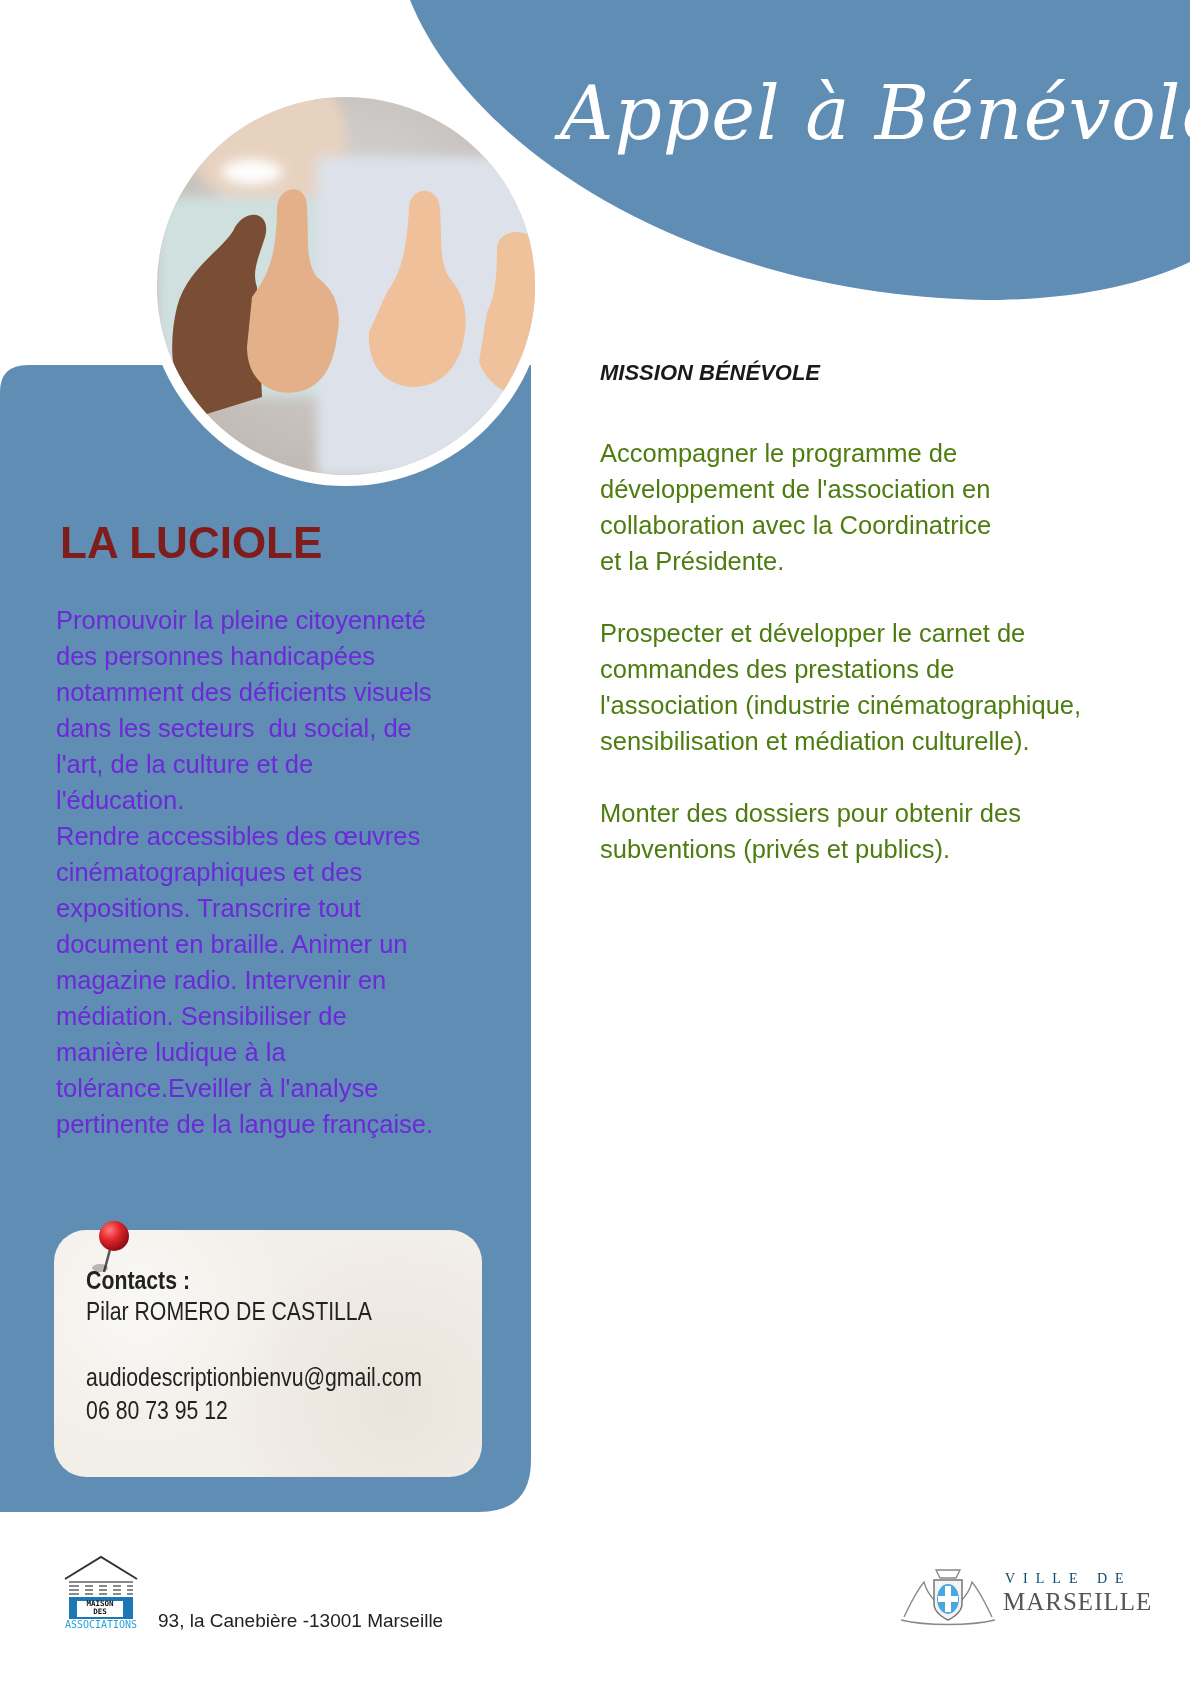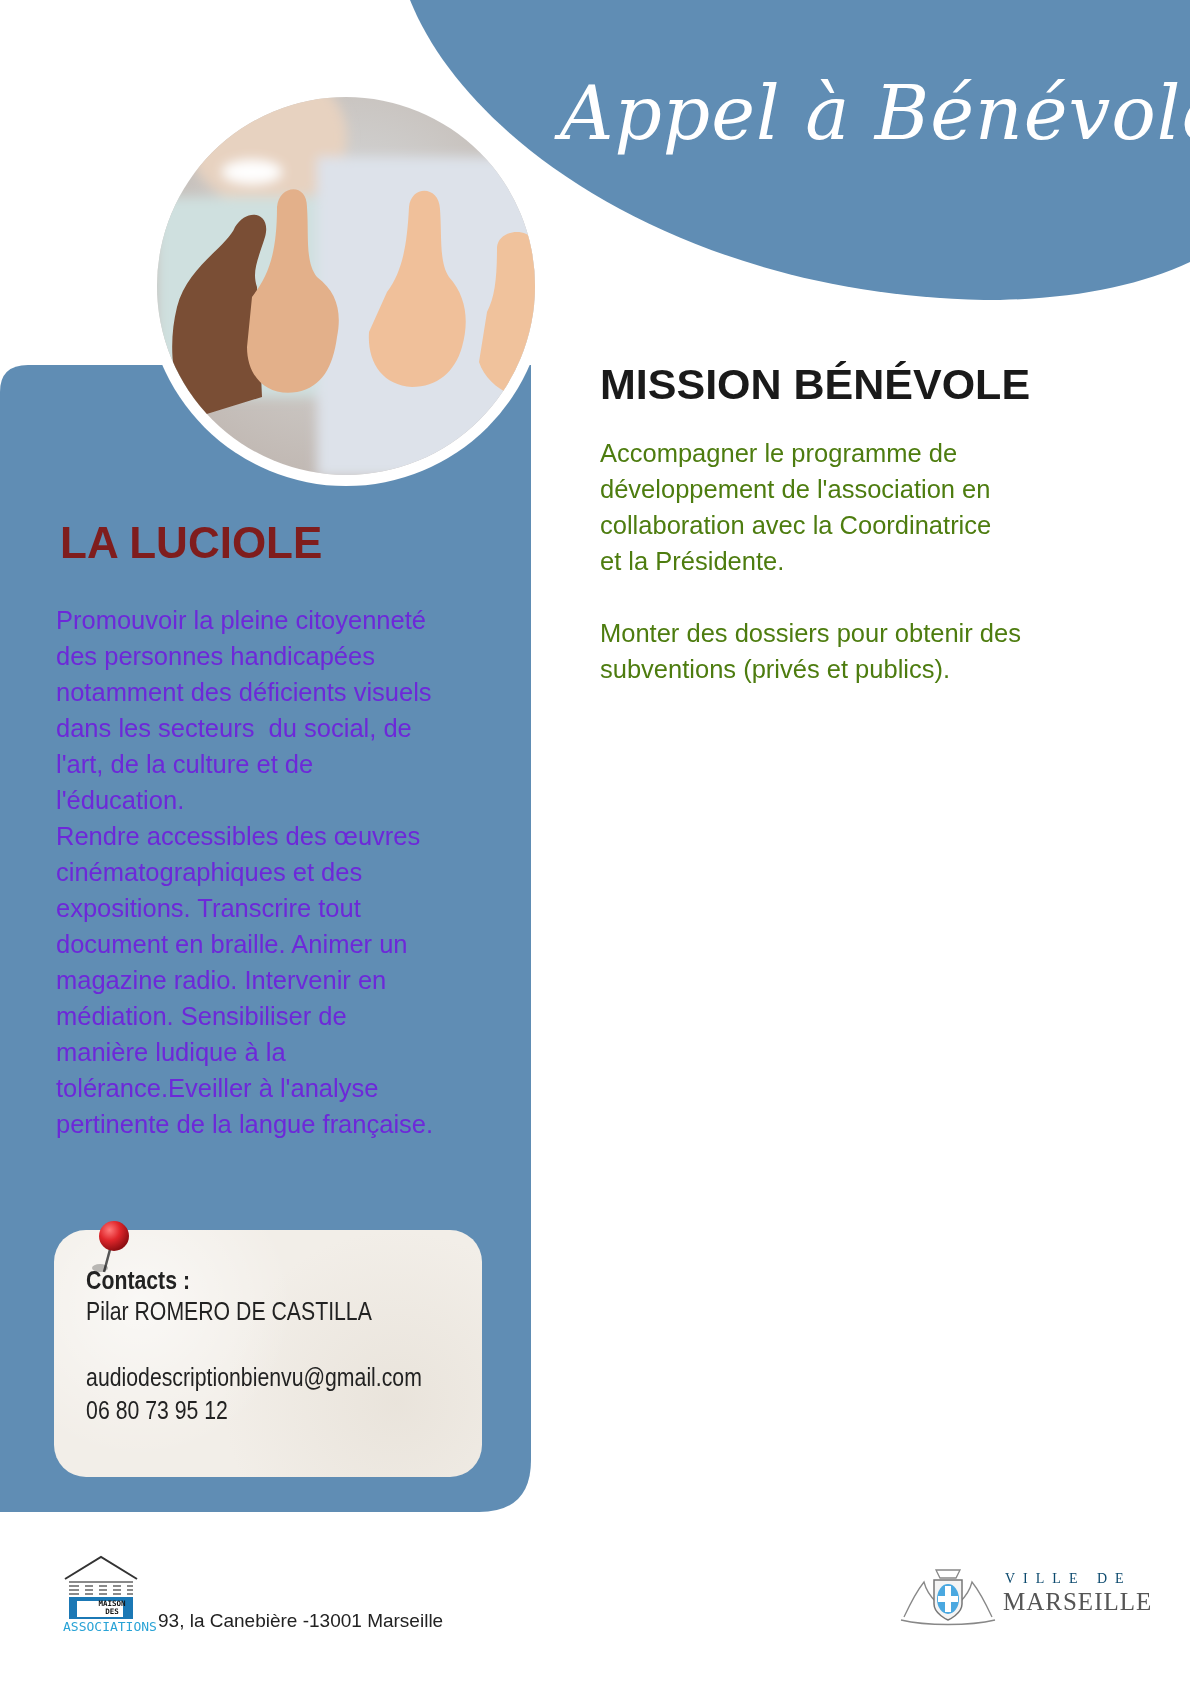--- a/index.html
+++ b/index.html
@@ -9,21 +9,21 @@
   #title { left:560px; top:70px; width:600px; color:#ffffff; font-family:"DejaVu Serif", serif; font-style:italic; font-size:74px; letter-spacing:1px; white-space:nowrap; }
   #org-name { left:60px; top:518px; color:#7f1d1d; font-weight:bold; font-size:44px; }
   #org-desc { left:56px; top:602px; width:440px; color:#6d28d9; font-size:25.5px; line-height:36px; }
   #org-desc p { margin:0; }
   #contact-card { left:54px; top:1230px; width:428px; height:247px; background:#f2eee8;
      background-image: radial-gradient(circle at 20% 30%, rgba(255,255,255,0.6) 0, rgba(255,255,255,0) 40%), radial-gradient(circle at 80% 70%, rgba(220,212,200,0.4) 0, rgba(220,212,200,0) 45%);
      text-align:left; color:#222; font-family:"Liberation Sans", sans-serif;border-radius:32px; }
   #contact-card .lbl { font-weight:bold; font-size:25px; margin-top:36px; transform:scaleX(0.85); }
   #contact-card .line { font-size:25px; transform:scaleX(0.85); line-height:33px; }
   #pin { left:86px; top:1220px; width:50px; height:60px; }
-  #mission-title { left:600px; top:360px; font-weight:bold; font-size:43px; color:#1a1a1a; }
+  #mission-title { left:600px; top:360px; font-weight:bold; font-size:22px; color:#1a1a1a;font-style:italic; }
   #mission-body { left:600px; top:435px; width:540px; font-size:25.5px; line-height:36px; color:#4d7c0f; }
   #mission-body p { margin:0 0 36px 0; }
   #footer-logo { left:63px; top:1553px; width:80px; height:80px; }
   #footer-address { left:158px; top:1610px; font-size:19px; color:#222; }
   #ville-de { left:1005px; top:1571px; font-family:"Liberation Serif", serif; font-size:14px; letter-spacing:8px; color:#0c4a6e; }
   #marseille-word { left:1003px; top:1588px; font-family:"Liberation Serif", serif; font-size:25px; color:#555; letter-spacing:1px; }
 </style>
 </head>
 <body>
 
@@ -112,20 +112,26 @@
 
 <div id="mission-title" class="abs">MISSION BÉNÉVOLE</div>
 <div id="mission-body" class="abs">
   <p>
     <span>Accompagner le programme de</span><br>
     <span>développement de l'association en</span><br>
     <span>collaboration avec la Coordinatrice</span><br>
     <span>et la Présidente.</span>
   </p>
   <p>
+    <span>Prospecter et développer le carnet de</span><br>
+    <span>commandes des prestations de</span><br>
+    <span>l'association (industrie cinématographique,</span><br>
+    <span>sensibilisation et médiation culturelle).</span>
+  </p>
+  <p>
     <span>Monter des dossiers pour obtenir des</span><br>
     <span>subventions (privés et publics).</span>
   </p>
 </div>
 
 <div id="footer-logo" class="abs">
   <svg width="80" height="80" viewBox="0 0 80 80">
     <polyline points="2,26 38,4 74,26" fill="none" stroke="#333" stroke-width="2"></polyline>
     <g fill="#8a8a8a">
       <rect x="6" y="28" width="64" height="2"></rect>
@@ -137,25 +143,25 @@
       <rect x="16" y="30" width="6" height="12"></rect>
       <rect x="30" y="30" width="6" height="12"></rect>
       <rect x="44" y="30" width="6" height="12"></rect>
       <rect x="58" y="30" width="6" height="12"></rect>
     </g>
     <g fill="#1b78b5">
       <rect x="6" y="44" width="64" height="22"></rect>
     </g>
     <rect x="14" y="48" width="46" height="16" fill="#ffffff"></rect>
   </svg>
-  <div class="abs" style="left:14px;top:47px;width:46px;text-align:center;font-family:'DejaVu Sans Mono',monospace;font-size:7.5px;font-weight:bold;color:#111;line-height:8px;padding-left:12px;">
+  <div class="abs" style="left:14px;top:47px;width:46px;text-align:center;font-family:'DejaVu Sans Mono',monospace;font-size:7.5px;font-weight:bold;color:#111;line-height:8px;">
     <div>MAISON</div>
     <div>DES</div>
   </div>
-  <div class="abs" style="left:0;top:66px;width:76px;font-family:'DejaVu Sans Mono',monospace;font-size:13px;color:#29a3d6;">ASSOCIATIONS</div>
+  <div class="abs" style="left:0;top:66px;width:76px;text-align:center;font-family:'DejaVu Sans Mono',monospace;font-size:10px;color:#29a3d6;">ASSOCIATIONS</div>
 </div>
 <div id="footer-address" class="abs">93, la Canebière -13001 Marseille</div>
 
 <svg class="abs" style="left:896px;top:1562px;width:104px;height:66px;" viewBox="0 0 104 66">
   <g stroke="#888" fill="none" stroke-width="1.3">
     <path d="M8 55 C 15 40, 20 30, 28 20 C 30 28, 35 35, 40 40"></path>
     <path d="M96 55 C 89 40, 84 30, 76 20 C 74 28, 69 35, 64 40"></path>
     <path d="M5 58 C 30 64, 74 64, 99 58"></path>
     <path d="M40 8 L64 8 L60 16 L44 16 Z"></path>
   </g>

